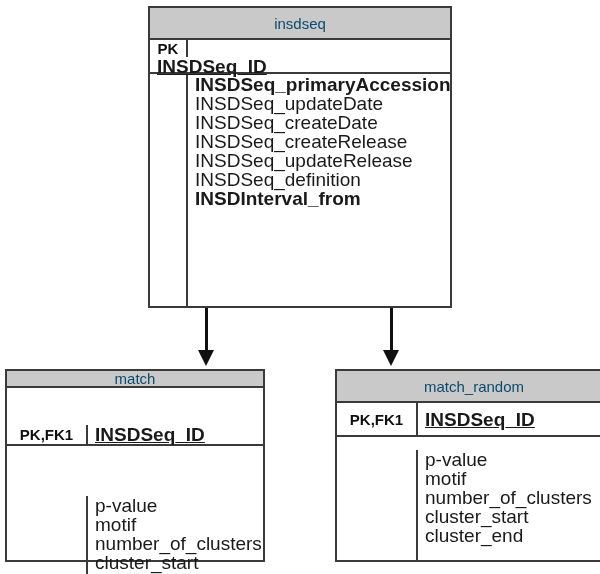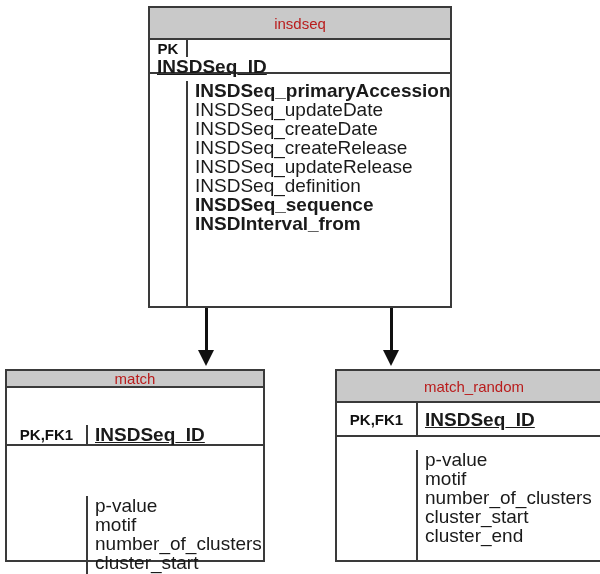--- a/index.html
+++ b/index.html
@@ -28,21 +28,21 @@
     background: #ffffff;
     display: flex;
     flex-direction: column;
   }
   .entity-title {
     box-sizing: border-box;
     background: #c9c9c9;
     border-bottom: 2px solid #3a3a3a;
     text-align: center;
     font-size: 15px;
-    color: #b91c1c;
+    color: #0c4a6e;
     line-height: 1;
     display: flex;
     align-items: center;
     justify-content: center;
   }
   .entity-row {
     box-sizing: border-box;
     display: flex;
     flex-direction: row;
     align-items: stretch;
@@ -116,30 +116,29 @@
 
     <div class="entity-title" style="height:32px;">insdseq</div>
 
     <div class="entity-row pk-row" style="height:34px;flex-direction:column;">
       <div class="row-key" style="width:38px;">PK</div>
       <div class="row-fields">
         <div class="field pk-field">INSDSeq_ID</div>
       </div>
     </div>
 
-    <div class="entity-row attr-row" style="flex:1 1 auto; padding-top:7px;">
+    <div class="entity-row attr-row" style="flex:1 1 auto; padding-top:1px;">
       <div class="row-key" style="width:38px;"></div>
       <div class="row-fields" id="insdseq-attrs">
           <div class="field bold">INSDSeq_primaryAccession</div>
           <div class="field">INSDSeq_updateDate</div>
           <div class="field">INSDSeq_createDate</div>
           <div class="field">INSDSeq_createRelease</div>
           <div class="field">INSDSeq_updateRelease</div>
           <div class="field">INSDSeq_definition</div>
-          <div class="field bold">INSDSeq_sequence</div>
           <div class="field bold">INSDInterval_from</div>
         </div>
     </div>
   </div>
 
   <div class="connector" style="left:205px; top:308px; width:3px; height:58px;">
     <div class="connector-line" style="height:44px;"></div>
     <div class="connector-head" style="top:42px;"></div>
   </div>
 

